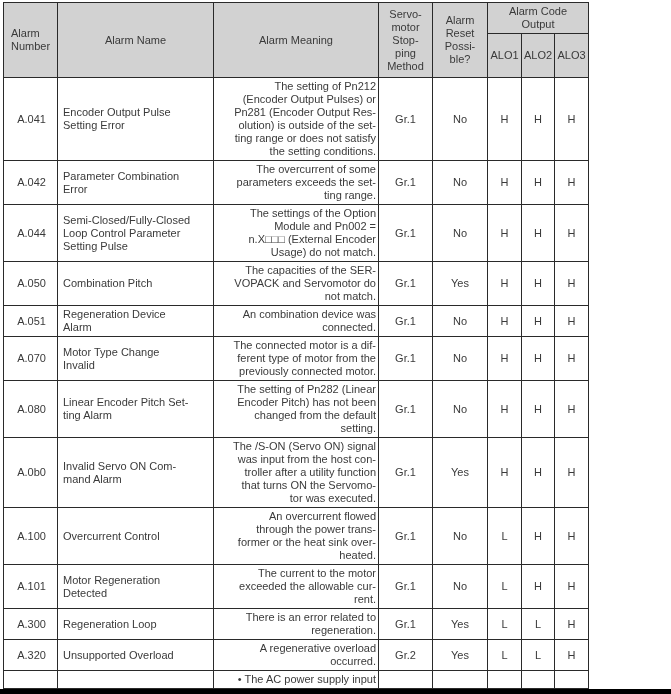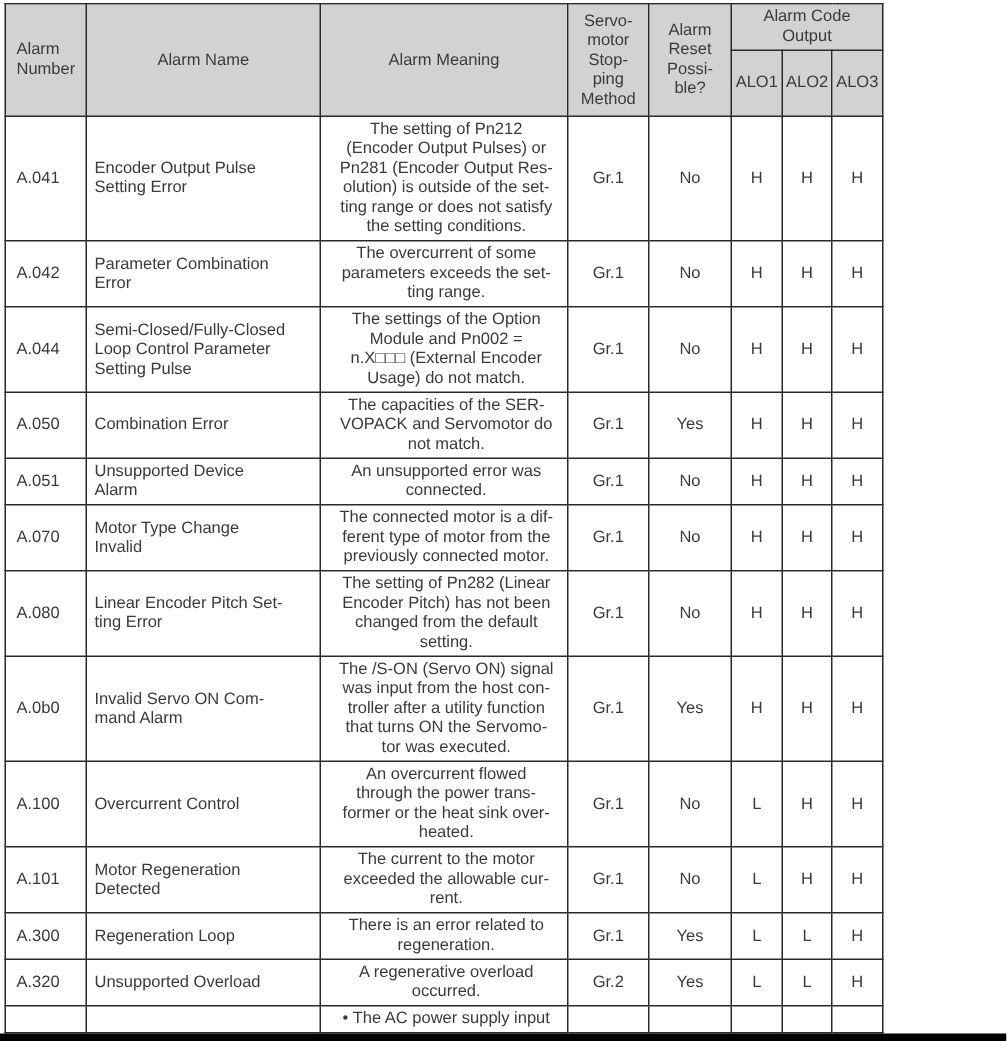--- a/index.html
+++ b/index.html
@@ -34,23 +34,23 @@
     text-align: center;
     padding: 2px 2px;
   }
   .alarm-table th.th-num {
     text-align: left;
     padding-left: 7px;
   }
   .h-row1 { height: 30px; }
   .h-row2 { height: 44px; }
   .alarm-table td { padding: 2px 5px; }
-  td.c-num   { text-align: left; padding-left: 7px; }
+  td.c-num   { text-align: center; padding-left: 7px; }
   td.c-name  { text-align: left; }
-  td.c-meaning { text-align: center; padding-right: 2px; }
+  td.c-meaning { text-align: right; padding-right: 2px; }
   td.c-mid   { text-align: center; padding: 2px 1px; }
   .bottom-bar {
     position: absolute;
     left: 0;
     bottom: 0;
     width: 100%;
     height: 5px;
     background: #000000;
     z-index: 5;
   }
@@ -135,35 +135,35 @@
 n.X□□□ (External Encoder
 Usage) do not match.</td>
       <td class="c-mid">Gr.1</td>
       <td class="c-mid">No</td>
       <td class="c-mid">H</td>
       <td class="c-mid">H</td>
       <td class="c-mid">H</td>
     </tr>
         <tr>
       <td class="c-num">A.050</td>
-      <td class="c-name">Combination Error</td>
+      <td class="c-name">Combination Pitch</td>
       <td class="c-meaning">The capacities of the SER-
 VOPACK and Servomotor do
 not match.</td>
       <td class="c-mid">Gr.1</td>
       <td class="c-mid">Yes</td>
       <td class="c-mid">H</td>
       <td class="c-mid">H</td>
       <td class="c-mid">H</td>
     </tr>
         <tr>
       <td class="c-num">A.051</td>
-      <td class="c-name">Unsupported Device
+      <td class="c-name">Regeneration Device
 Alarm</td>
-      <td class="c-meaning">An unsupported error was
+      <td class="c-meaning">An combination device was
 connected.</td>
       <td class="c-mid">Gr.1</td>
       <td class="c-mid">No</td>
       <td class="c-mid">H</td>
       <td class="c-mid">H</td>
       <td class="c-mid">H</td>
     </tr>
         <tr>
       <td class="c-num">A.070</td>
       <td class="c-name">Motor Type Change
@@ -173,21 +173,21 @@
 previously connected motor.</td>
       <td class="c-mid">Gr.1</td>
       <td class="c-mid">No</td>
       <td class="c-mid">H</td>
       <td class="c-mid">H</td>
       <td class="c-mid">H</td>
     </tr>
         <tr>
       <td class="c-num">A.080</td>
       <td class="c-name">Linear Encoder Pitch Set-
-ting Error</td>
+ting Alarm</td>
       <td class="c-meaning">The setting of Pn282 (Linear
 Encoder Pitch) has not been
 changed from the default
 setting.</td>
       <td class="c-mid">Gr.1</td>
       <td class="c-mid">No</td>
       <td class="c-mid">H</td>
       <td class="c-mid">H</td>
       <td class="c-mid">H</td>
     </tr>

